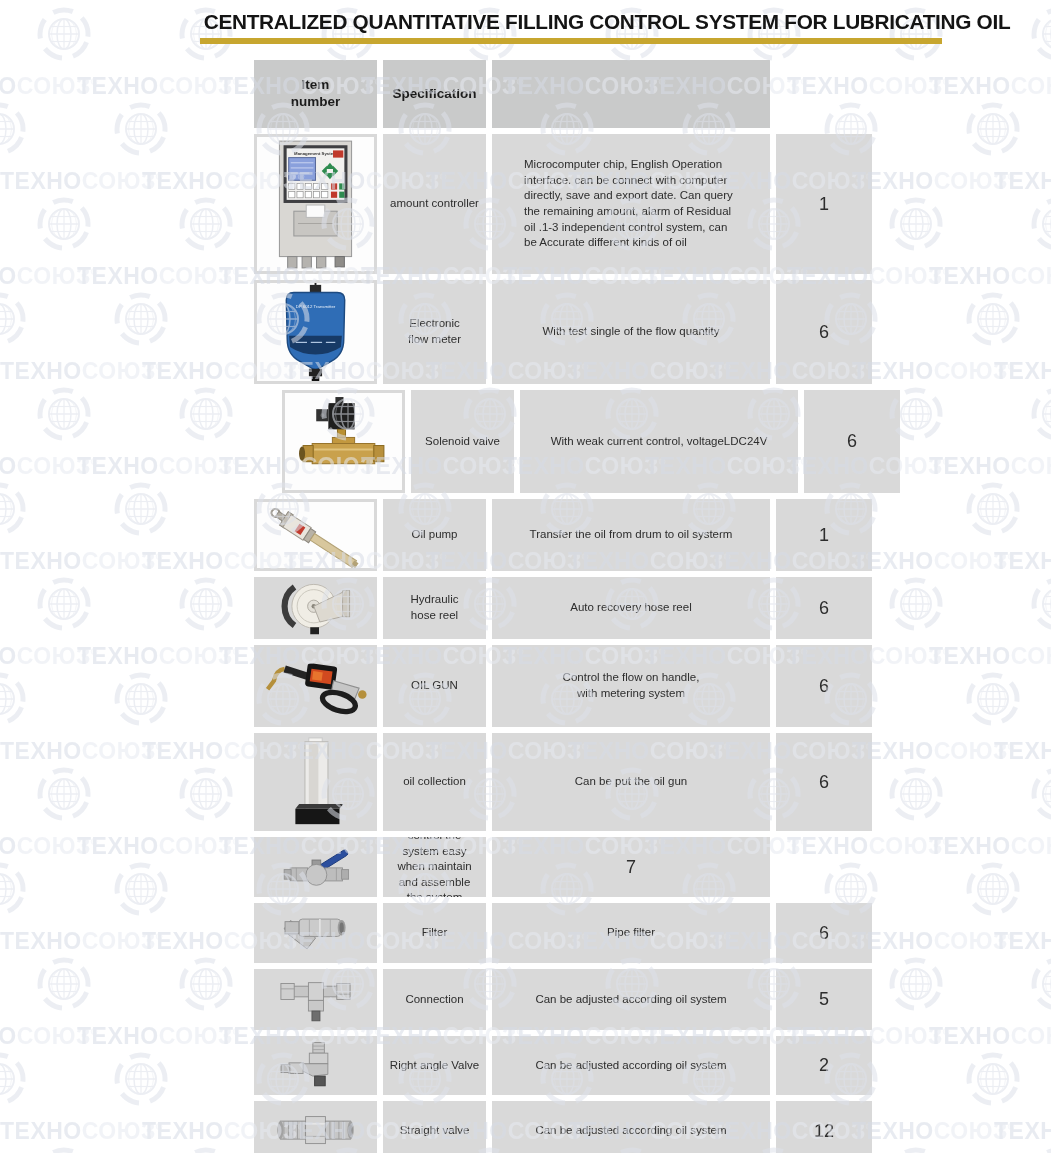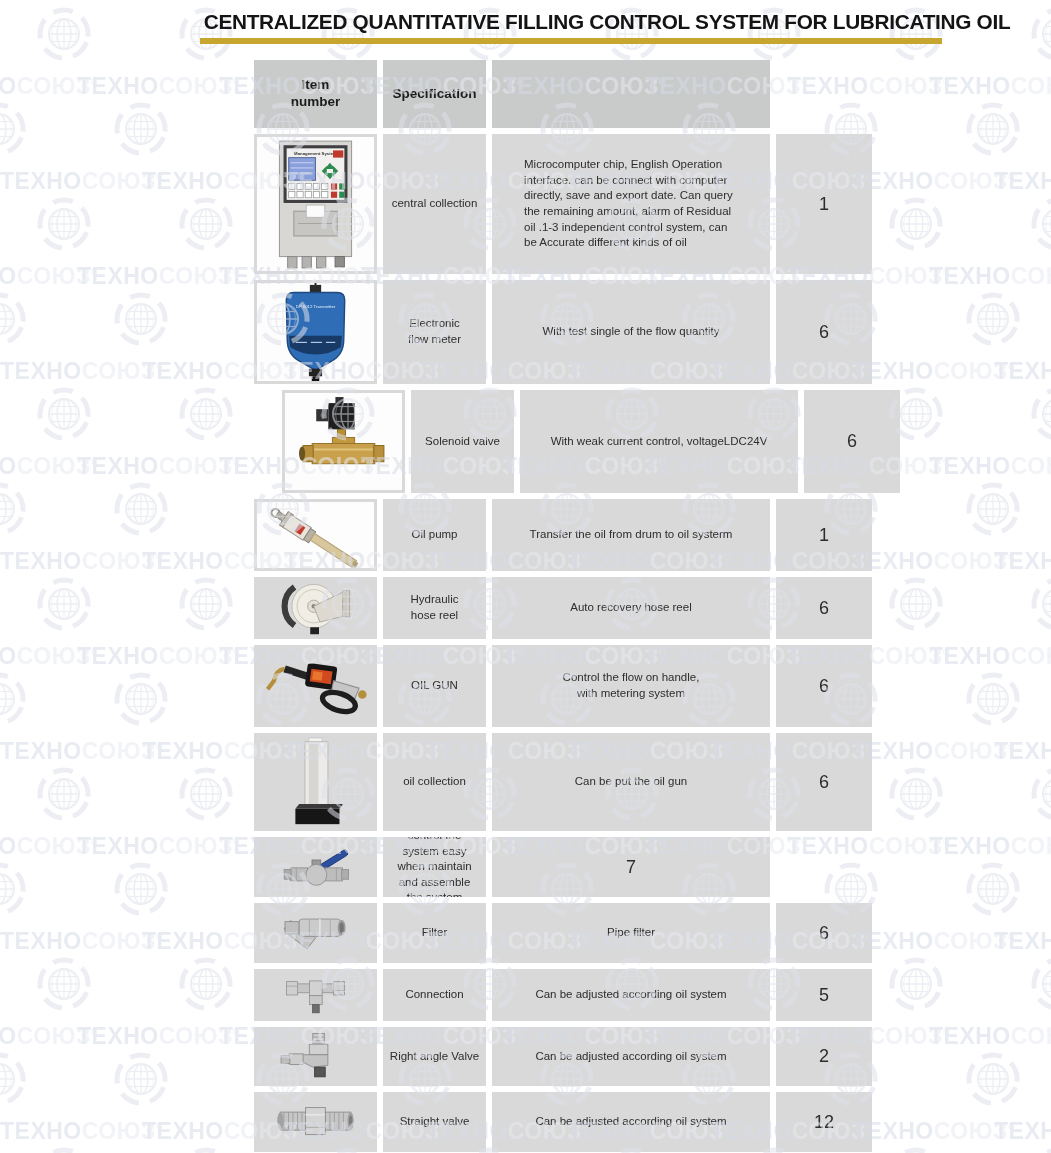--- a/index.html
+++ b/index.html
@@ -25,21 +25,21 @@
   .thead { height:68px; }
   .txt { position:relative; z-index:5; white-space:pre-line; text-align:center;
          color:#2d2d2d; font-size:11.5px; line-height:1.35; }
   .thead .txt { font-size:13.5px; font-weight:700; color:#1c1c1c; line-height:1.25; }
   .qty .txt { font-size:18px; }
   .spec { padding:0 10px; }
   .spec-left .txt { text-align:left; }
   .r1 { height:140px; } .r1 .spec { padding:0 32px; }
   .r2 { height:104px; } .r3 { height:103px;margin-left:28px; } .r4 { height:72px; }
   .r5 { height:62px; }  .r6 { height:82px; }  .r7 { height:98px; }
-  .r8 { height:60px; }  .r9 { height:60px; }  .r10 { height:52px; }
+  .r8 { height:60px; }  .r9 { height:60px; }  .r10 { height:61px; }
   .r11 { height:59px; } .r12 { height:60px; }
 
   .photo { position:absolute; inset:3px; background:#fdfdfd; z-index:1;
            display:flex; align-items:center; justify-content:center; }
   .photo-bare { background:transparent; }
   .photo svg { width:100%; height:100%; }
 
   
   #watermark-layer { position:absolute; inset:0; z-index:4; pointer-events:none;
                      opacity:0.55; overflow:hidden; }
@@ -114,21 +114,21 @@
             <g fill="#b5b3af" stroke="#8a8a8a">
               <rect x="28" y="116" width="9" height="11"></rect>
                 <rect x="42" y="116" width="9" height="11"></rect>
                 <rect x="56" y="116" width="9" height="11"></rect>
             </g>
             <rect x="74" y="116" width="9" height="10" fill="#8f8d89" stroke="#6f6f6f"></rect>
           </svg>
         </div>
       </div>
       <div class="cell item">
-          <span class="txt">central collection</span>
+          <span class="txt">amount controller</span>
         </div>
       <div class="cell spec spec-left">
           <span class="txt">Microcomputer chip, English Operation interface. can be connect with computer directly, save and export date. Can query the remaining amount, alarm of Residual oil .1-3 independent control system, can be Accurate different kinds of oil</span>
         </div>
       <div class="cell qty">
           <span class="txt">1</span>
         </div>
     </div>
 
     <div class="trow r2">

